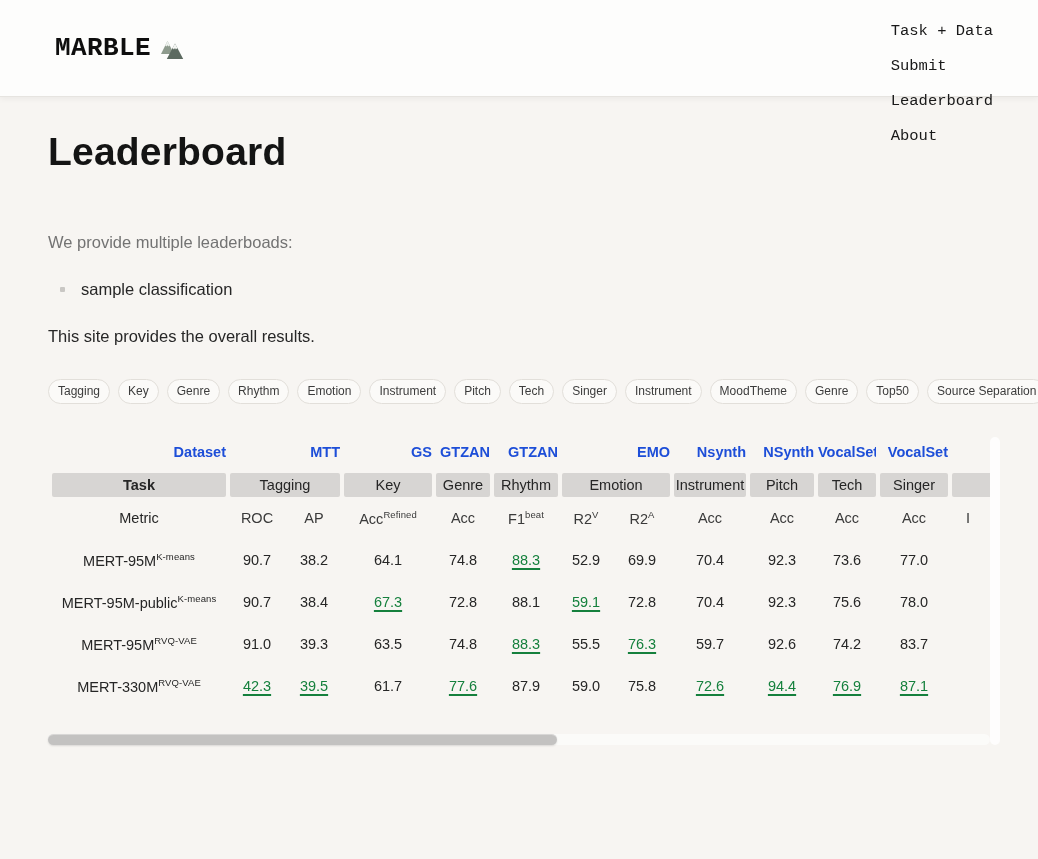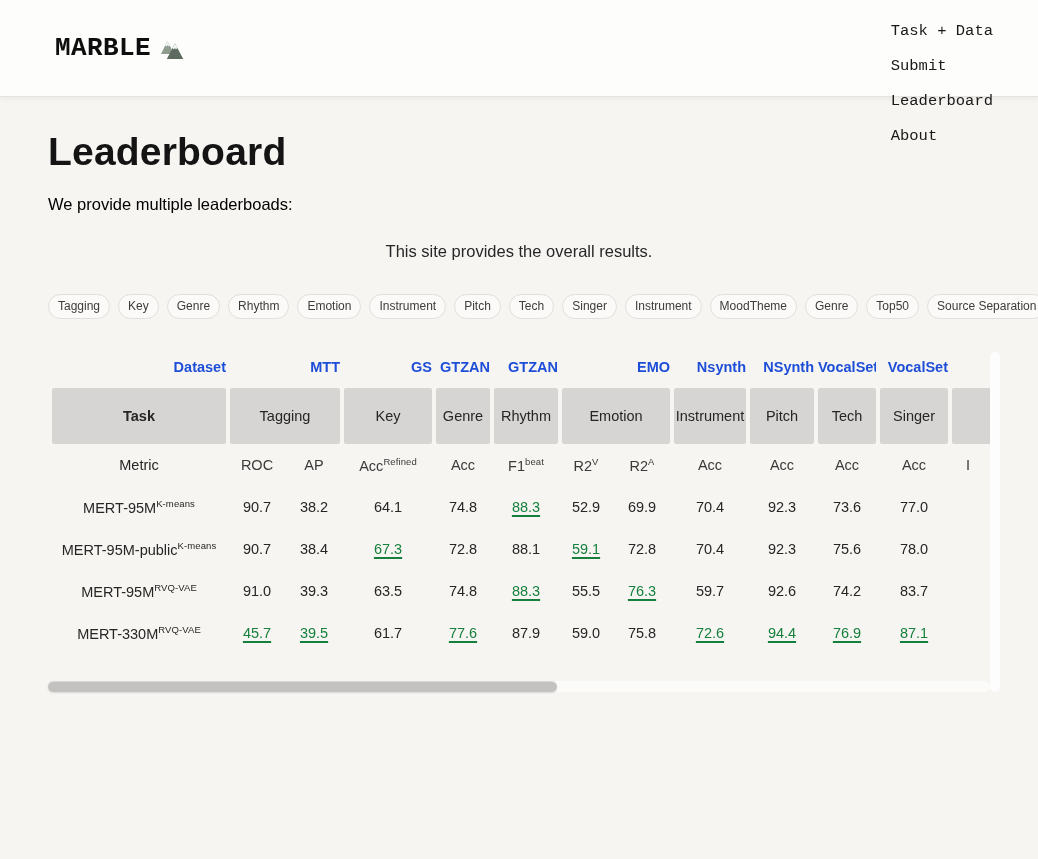--- a/index.html
+++ b/index.html
@@ -19,39 +19,39 @@
     padding: 0 45px 0 55px;
     font-family: Liberation Mono, monospace;
   }
   .logo { display: flex; align-items: center; gap: 9px; font-size: 26px; font-weight: 800; letter-spacing: .4px; color: #0e0e0e; cursor: pointer; }
   .logo svg { width: 24px; height: 21px; margin-top: 3px; }
   nav { display: flex; gap: 17px; flex-direction: column; }
   .nav-link { font-size: 15.5px; color: #191919; text-decoration: none; cursor: pointer; }
   
   main { padding: 0 48px; position: relative; }
   h1 { font-size: 39px; font-weight: 800; margin: 33px 0 0; color: #141414; letter-spacing: .2px; }
-  .intro { margin: 21px 0 0; font-size: 16.5px; color: #000000; }
+  .intro { margin: 59px 0 0; font-size: 16.5px; color: #737373; }
   ul.points { list-style: none; margin: 28px 0 0; padding: 0 0 0 12px; }
   ul.points li { position: relative; padding-left: 21px; font-size: 16.5px; color: #272727; margin-bottom: 19px; }
   ul.points li::before { content: ""; position: absolute; left: 0; top: 7px; width: 5px; height: 5px; background: #c9c7c4; border-radius: 1px; }
-  .note { margin: 28px 0 0; font-size: 16.5px; color: #272727; text-align: center; }
+  .note { margin: 28px 0 0; font-size: 16.5px; color: #272727; }
   
   .board { position: relative; }
   .pills { margin-top: 33px; display: flex; gap: 8px; }
   .pill {
     font-size: 12px; color: #3c3c3c; background: #fbfaf8;
     border: 1px solid #e2dfda; border-radius: 13px;
     padding: 5px 9px; white-space: nowrap; cursor: pointer; line-height: 1.1;
   }
   
   .table-wrap { position: relative; margin-top: 27px; width: 942px; overflow: hidden; }
   table { border-collapse: separate; border-spacing: 4px 0; table-layout: fixed; width: 1038px; }
   th, td { font-weight: 400; text-align: center; vertical-align: middle; height: 42px; padding: 0; font-size: 14.5px; color: #262626; overflow: hidden; white-space: nowrap; }
   tr.dataset-row th { font-weight: 700; color: #1d4ed8; text-align: right; }
-  tr.task-row th, tr.task-row td { background: #d7d5d3; border-radius: 2px; height: 56px; }
+  tr.task-row th, tr.task-row td { background: #d7d5d3; border-radius: 2px; height: 24px; }
   tr.task-row th { font-weight: 700; }
   tr.metric-row th { font-weight: 400; }
   tr.metric-row td { color: #3a3a3a; }
   tr.metric-row td.partial { text-align: left; padding-left: 14px; }
   sup { font-size: 9.5px; letter-spacing: .1px; }
   td.hl { font-weight: 400; color: #15803d; text-decoration: underline; text-underline-offset: 3px; text-decoration-thickness: 1.5px; }
   .vtrack { position: absolute; right: -10px; top: 58px; bottom: 0; width: 10px; background: rgba(255,255,255,.8); border-radius: 5px; }
   
   .hscroll { margin-top: 27px; width: 942px; height: 11px; position: relative; background: rgba(255,255,255,.55); border-radius: 6px; }
   .hscroll .thumb {
@@ -81,20 +81,21 @@
       <a class="nav-link">Submit</a>
       <a class="nav-link">Leaderboard</a>
       <a class="nav-link">About</a>
     </nav>
 </header>
 
 <main>
   <h1>Leaderboard</h1>
   <p class="intro">We provide multiple leaderboads:</p>
   <ul class="points">
+      <li>sample classification</li>
     </ul>
   <p class="note">This site provides the overall results.</p>
 
   <section class="board">
     <div class="pills">
         <span class="pill">Tagging</span>
         <span class="pill">Key</span>
         <span class="pill">Genre</span>
         <span class="pill">Rhythm</span>
         <span class="pill">Emotion</span>
@@ -207,21 +208,21 @@
               <td>55.5</td>
               <td class="hl">76.3</td>
               <td>59.7</td>
               <td>92.6</td>
               <td>74.2</td>
               <td>83.7</td>
               <td></td>
             </tr>
             <tr class="data-row">
               <td class="model-cell"><span>MERT-330M</span><sup>RVQ-VAE</sup></td>
-              <td class="hl">45.7</td>
+              <td class="hl">42.3</td>
               <td class="hl">39.5</td>
               <td>61.7</td>
               <td class="hl">77.6</td>
               <td>87.9</td>
               <td>59.0</td>
               <td>75.8</td>
               <td class="hl">72.6</td>
               <td class="hl">94.4</td>
               <td class="hl">76.9</td>
               <td class="hl">87.1</td>

